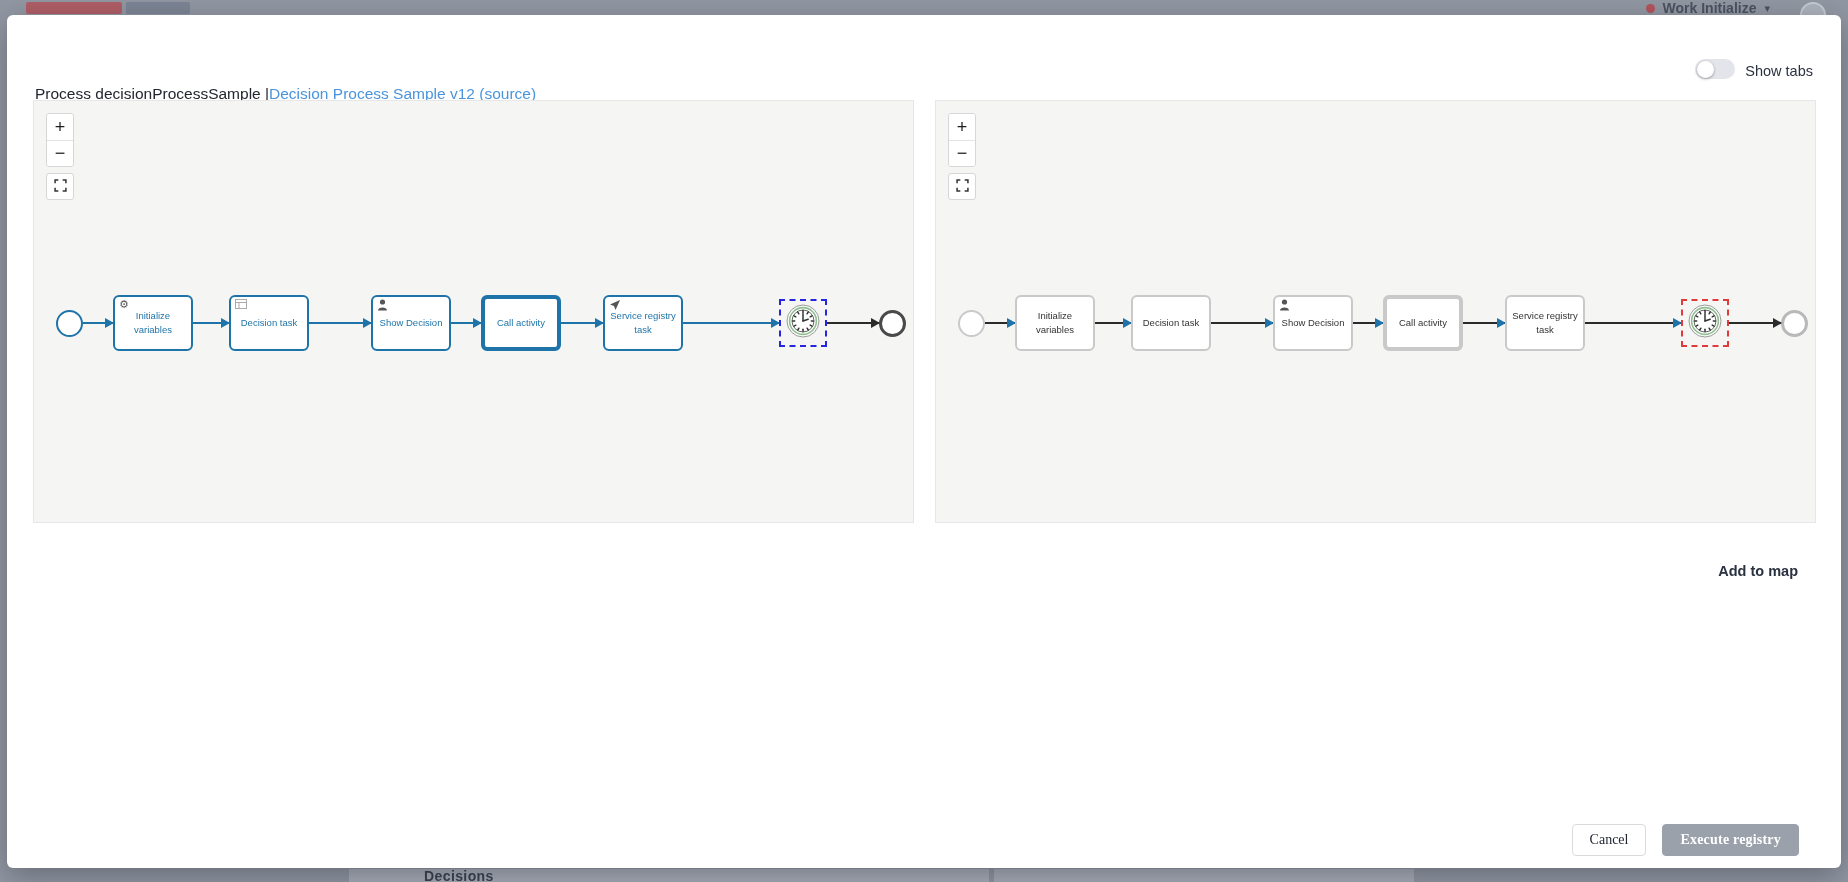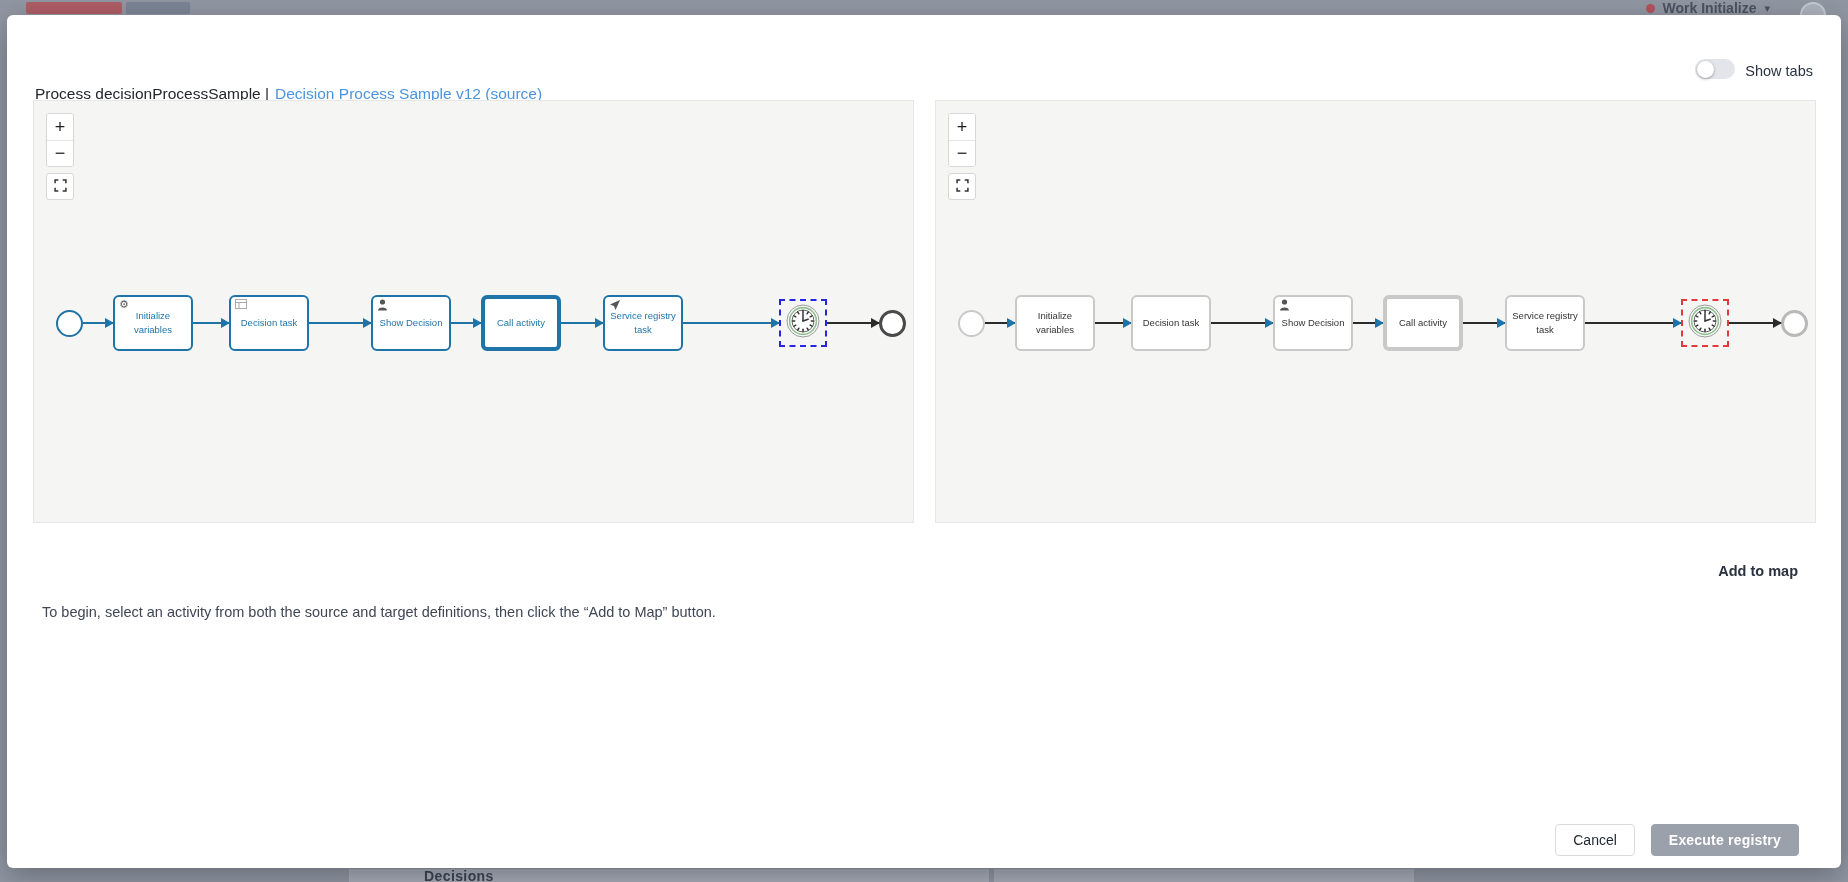--- a/index.html
+++ b/index.html
@@ -29,21 +29,21 @@
 
   .show-tabs { position:absolute; top:44px; right:28px; display:flex; align-items:flex-end; gap:10px; cursor:pointer; }
   .toggle { width:40px; height:20px; border-radius:10px; background:#e3e5ea; position:relative; }
   .toggle .knob { width:17px; height:17px; border-radius:50%; background:#fff; position:absolute;
                   left:2px; top:1.5px; box-shadow:0 1px 3px rgba(0,0,0,.35); }
   .show-tabs-label { font-size:14.5px; color:#2a3140; font-weight:500; }
 
   .panel-header { position:absolute; top:70px; font-size:15.5px; color:#23262e; }
   .panel-header.src { left:28px; }
   .panel-header.tgt { left:930px; }
-  .panel-header a { color:#4a94dd; text-decoration:underline; margin-left:6px; cursor:pointer; }
+  .panel-header a { color:#4a94dd; text-decoration:underline; cursor:pointer; }
 
   .canvas { position:absolute; top:85px; width:881px; height:423px; background:#f5f5f4;
             border:1px solid #e7e7e7; overflow:hidden; }
   .canvas.src { left:26px; }
   .canvas.tgt { left:928px; }
 
   
   .zoom-controls { position:absolute; top:12px; left:12px; }
   .zoom-group { width:28px; background:#fff; border:1px solid #d7d7d7; border-radius:3px; overflow:hidden; }
   .zoom-btn { height:26px; display:flex; align-items:center; justify-content:center;
@@ -69,21 +69,21 @@
   .gear-glyph { font-size:11px; color:#555; line-height:1; font-family:"DejaVu Sans",sans-serif; }
   .sel-box { width:48px; height:48px; border:2px dashed; display:flex; align-items:center;
              justify-content:center; flex:0 0 auto; cursor:pointer; }
 
   
   .add-to-map { position:absolute; top:548px; right:43px; font-size:14.5px; font-weight:700;
                 color:#2a3140; cursor:pointer; }
   .instruction { position:absolute; top:589px; left:35px; font-size:14.5px; color:#3f4654; }
 
   .footer-buttons { position:absolute; bottom:12px; right:42px; display:flex; gap:16px; }
-  .btn { font-size:14px; border-radius:4px; padding:7px 17px; cursor:pointer; font-family:Liberation Sans, sans-serif; }
+  .btn { font-size:14px; border-radius:4px; padding:7px 17px; cursor:pointer; font-family:Liberation Serif, serif; }
   .btn-cancel { background:#fff; border:1px solid #d8dade; color:#1f2430; }
   .btn-execute { background:#9aa1ab; border:1px solid #9aa1ab; color:#ffffff; font-weight:600; letter-spacing:.2px; }
 </style>
 </head>
 <body>
 
 <div class="bg-strip-top">
   <div class="bg-logo">
     <div class="red-part"></div>
     <div class="gray-part"></div>
@@ -261,19 +261,18 @@
                 <line x1="18" y1="18" x2="23.2" y2="16.2"></line>
               </g>
             </svg></span>
         </div>
         <div class="conn" style="width: 52px; background: rgb(43, 43, 43); --head: #2b2b2b;"></div>
         <div class="evt end" style="border-color: rgb(185, 185, 185);"></div>
       </div>
     </div>
 
   <div class="add-to-map">Add to map</div>
-  <div class="instruction">To begin, select an activity from both the source and target definitions, then click the “Add to Map” button.</div>
 
   <div class="footer-buttons">
     <button class="btn btn-cancel">Cancel</button>
     <button class="btn btn-execute">Execute registry</button>
   </div>
 </div>
 
 </body></html>

